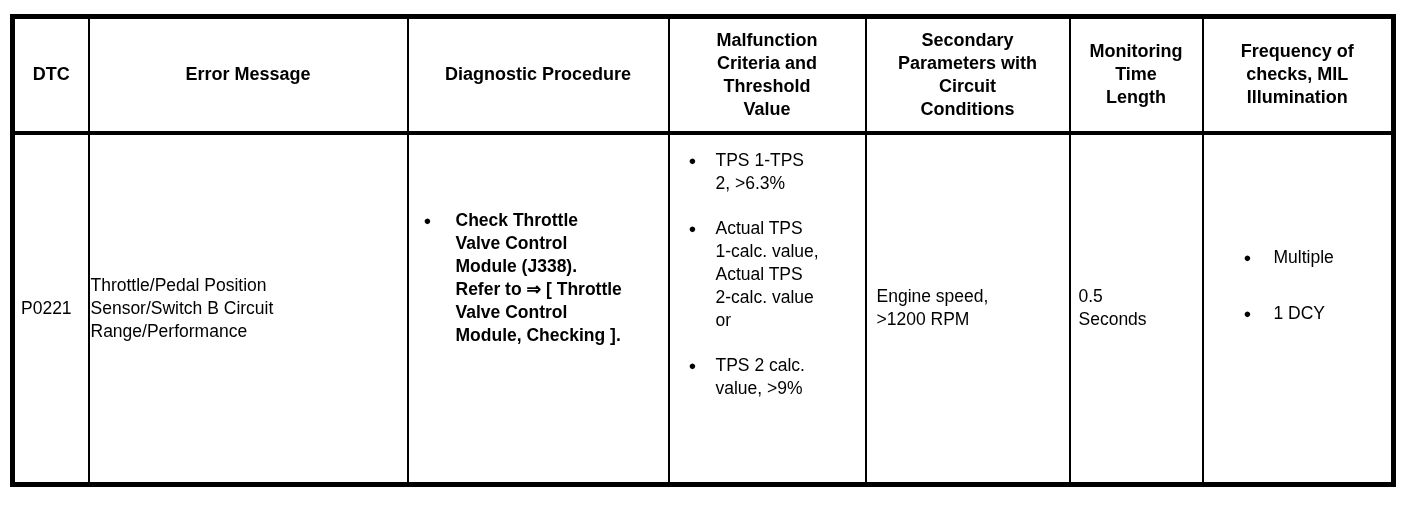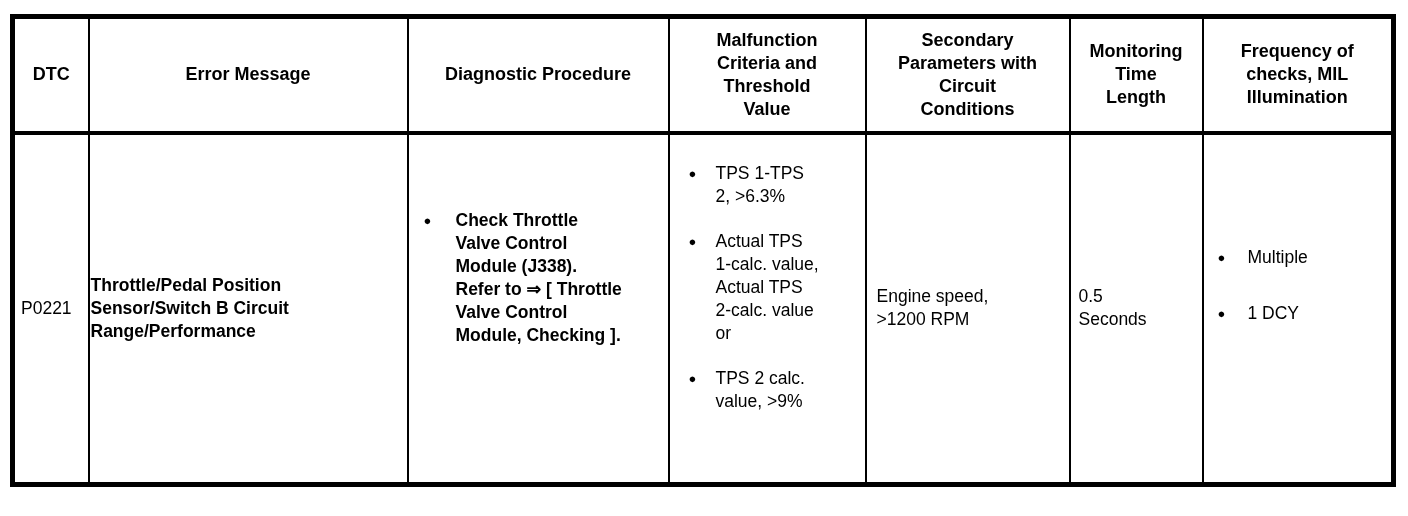--- a/index.html
+++ b/index.html
@@ -46,28 +46,27 @@
     font-size: 17.5px;
     line-height: 23px;
     vertical-align: middle;
   }
   td.cell-dtc {
     text-align: left;
     padding-left: 6px;
   }
   td.cell-error {
     white-space: pre-line;
-    font-weight: bold;
   }
   td.cell-diag {
     padding-bottom: 62px;
   }
   td.cell-malf {
     vertical-align: top;
-    padding-top: 27px;
+    padding-top: 14px;
   }
   td.cell-secondary {
     padding-left: 10px;
     white-space: pre-line;
   }
   td.cell-monitoring {
     padding-left: 8px;
     white-space: pre-line;
   }
   td.cell-freq {
@@ -89,21 +88,21 @@
     left: 0;
     top: 3px;
     font-size: 13px;
     line-height: 17px;
   }
   td.cell-diag ul.bullets { padding-left: 14px; font-weight: bold; }
   td.cell-diag ul.bullets li { padding-left: 32px; }
   td.cell-malf ul.bullets { padding-left: 18px; }
   td.cell-malf ul.bullets li { padding-left: 27px; }
   td.cell-malf ul.bullets li + li { margin-top: 22px; }
-  td.cell-freq ul.bullets { padding-left: 13px; }
+  td.cell-freq ul.bullets { padding-left: 39px; }
   td.cell-freq ul.bullets li { padding-left: 30px; }
   td.cell-freq ul.bullets li + li { margin-top: 33px; }
 </style>
 </head>
 <body>
 
 <table class="dtc-table">
   <colgroup>
     <col style="width:76px">
     <col style="width:319px">

